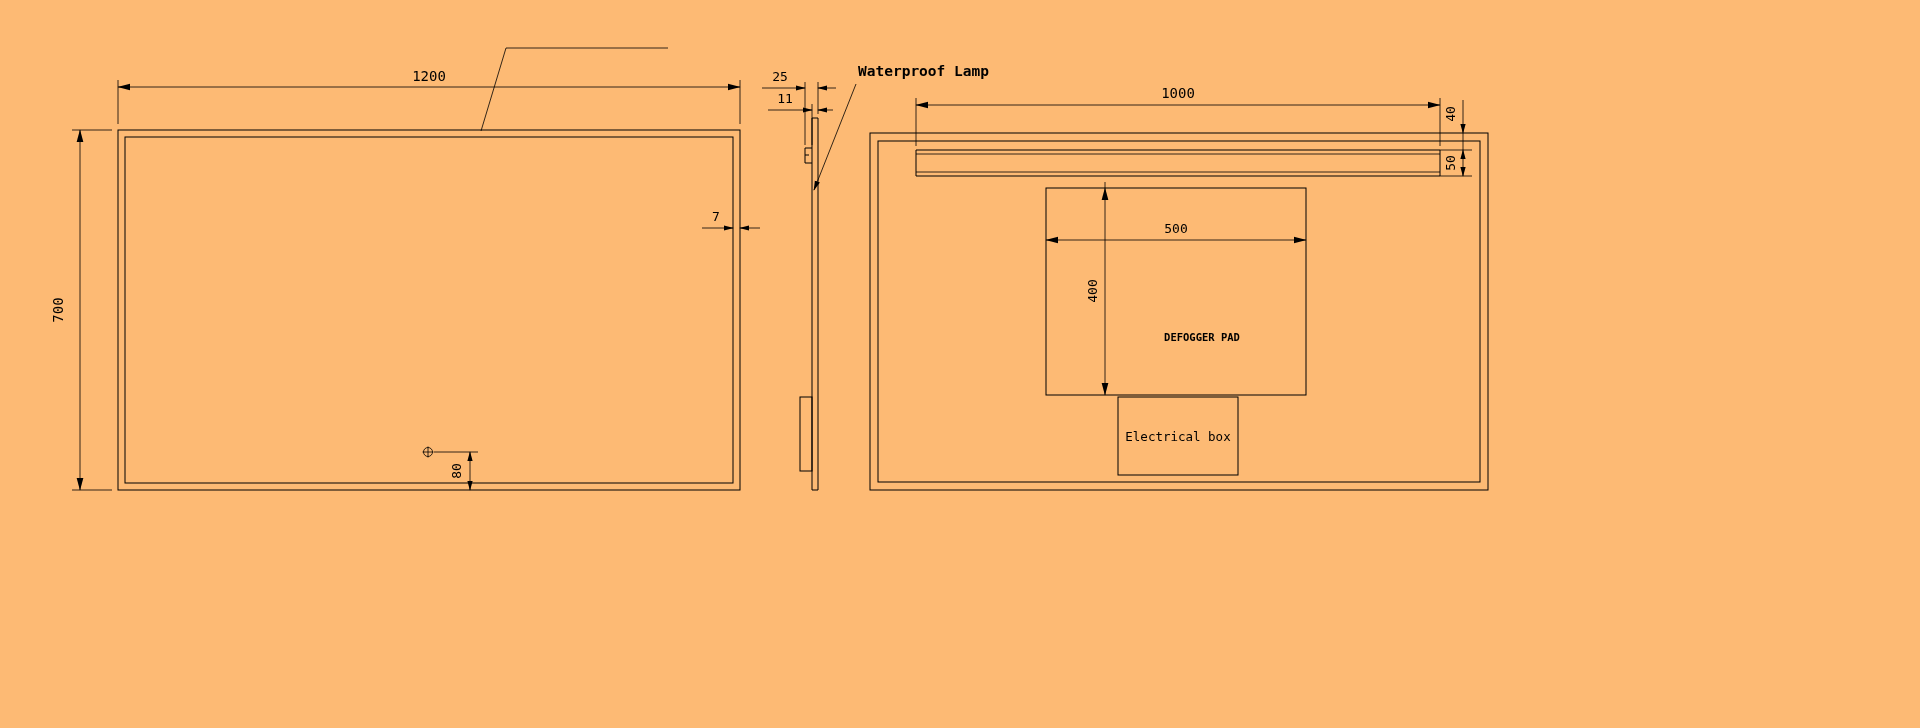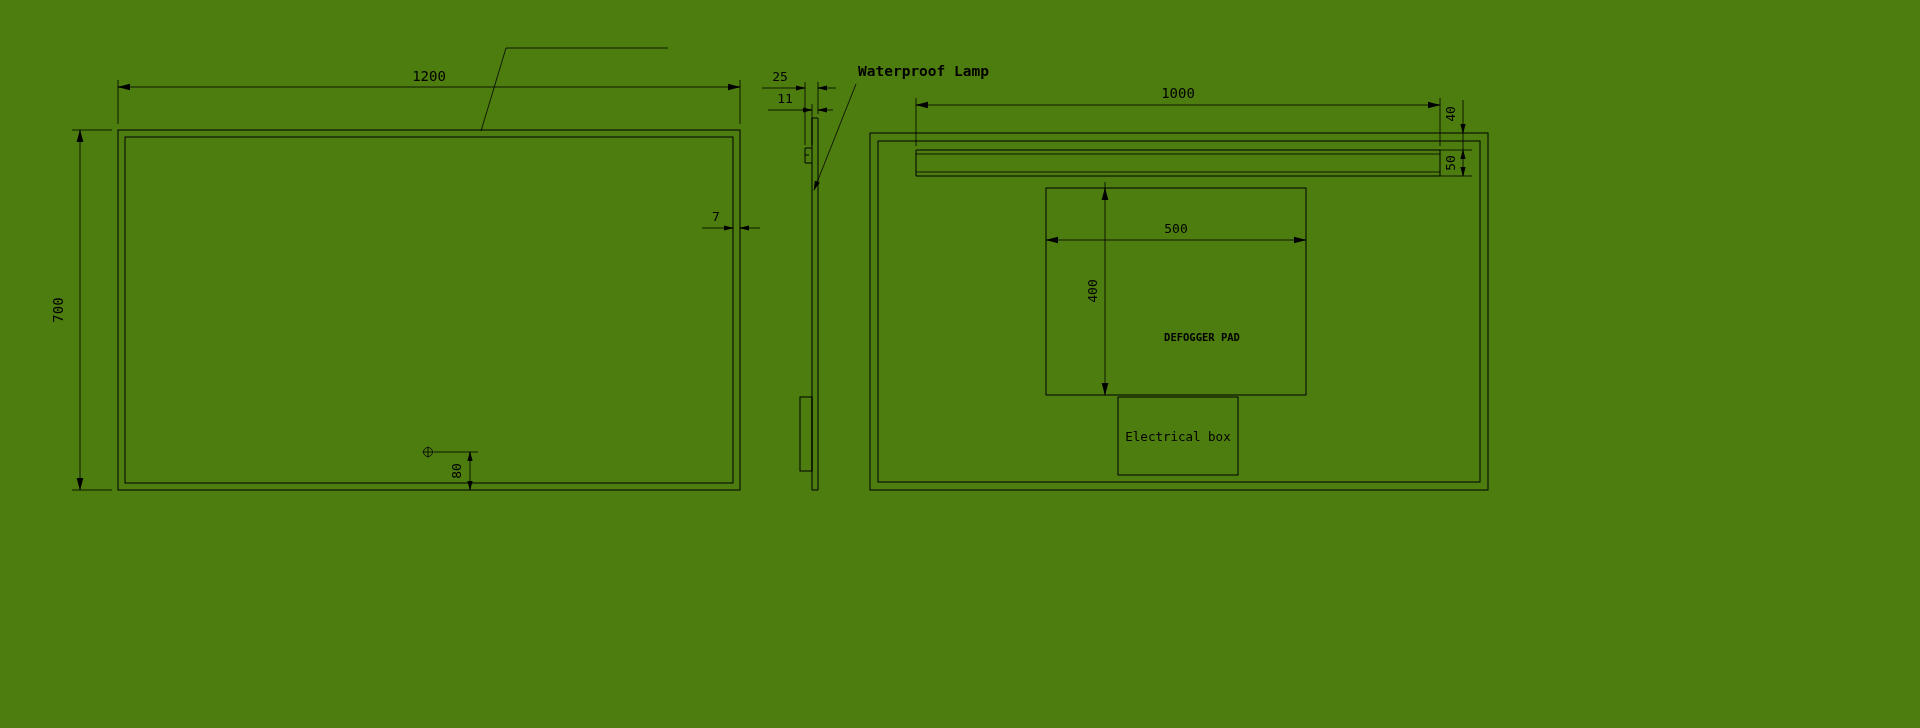--- a/index.html
+++ b/index.html
@@ -7,21 +7,21 @@
     padding: 0;
     background: #ffffff;
     width: 1920px;
     height: 728px;
     overflow: hidden;
     font-family: "DejaVu Sans Mono", monospace;
   }
   .canvas-wrap {
     width: 1920px;
     height: 728px;
-    background: #4d7c0f;
+    background: #fdba74;
   }
   svg { display: block; }
   .ln {
     stroke: #000000;
     stroke-width: 1;
     fill: none;
   }
   .ln-thin {
     stroke: #000000;
     stroke-width: 0.8;

